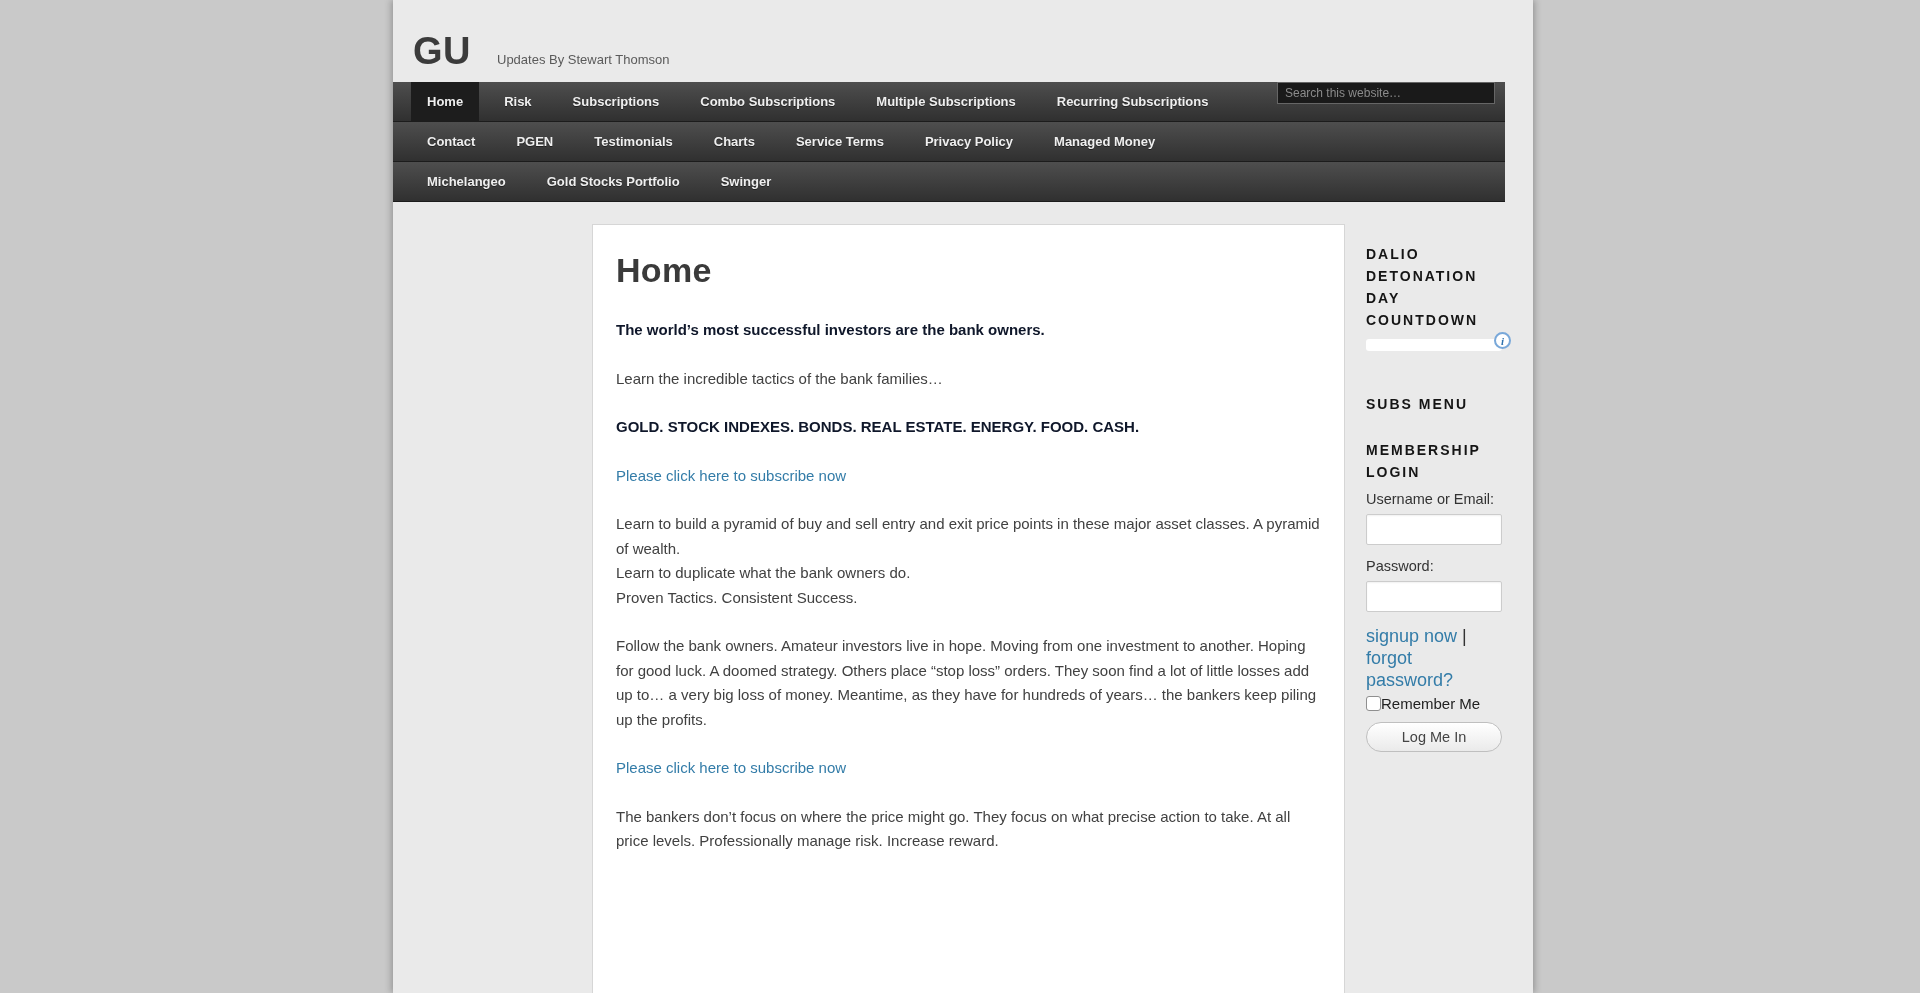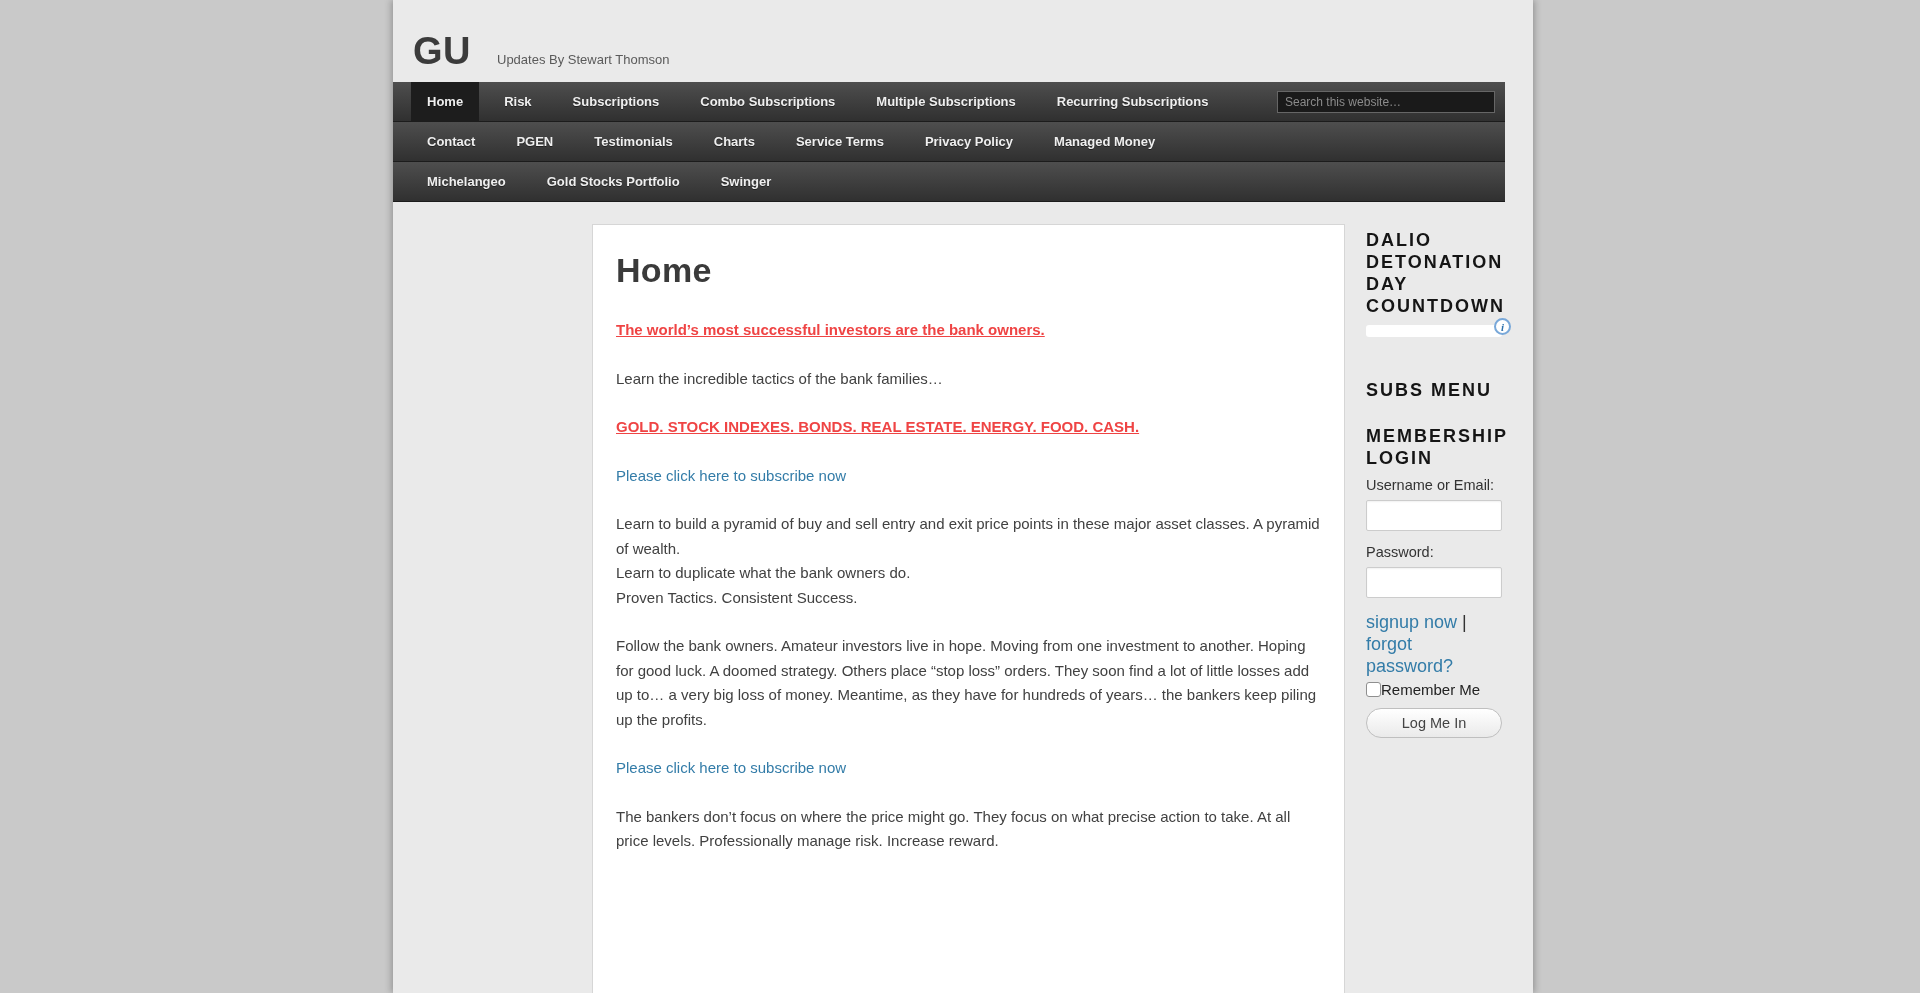--- a/index.html
+++ b/index.html
@@ -25,42 +25,42 @@
     height:40px; display:flex; align-items:stretch; padding-left:18px;
     background:linear-gradient(#4e4e4e,#303030);
     border-bottom:1px solid #1c1c1c; position:relative;
   }
   .nav-item {
     display:flex; align-items:center; padding:0 16px; margin-right:9px;
     color:#efefef; font-size:13px; font-weight:bold; text-decoration:none;
     cursor:pointer; text-shadow:0 1px 0 rgba(0,0,0,.45); white-space:nowrap;
   }
   .nav-item.active { background:#1d1d1d; }
-  .search-wrap { position:absolute; right:10px; top:0; height:100%; display:flex; align-items:center;border-radius:13px; }
+  .search-wrap { position:absolute; right:10px; top:0; height:100%; display:flex; align-items:flex-start;border-radius:13px; }
   .search-input {
     width:218px; height:22px; background:#1a1a1a; border:1px solid #666;
     color:#bbb; font-size:12px; padding:0 7px; font-family:inherit;
   }
   .search-input::placeholder { color:#8b8b8b; }
   
   .main-area { display:flex; margin:22px 0 0 199px; gap:21px; align-items:flex-start; }
   .content-card {
     width:753px; background:#fff; border:1px solid #d6d6d6;
     padding:26px 24px 40px 23px; min-height:980px;
   }
   .page-title { font-size:34px; font-weight:bold; color:#3a3a3a; margin:0 0 28px; letter-spacing:.3px; }
   .content-card p { font-size:15px; line-height:24.5px; color:#414141; margin:0 0 24px; }
-  .content-card p.bold { font-weight:bold; color:#ef4444;text-decoration:underline; }
+  .content-card p.bold { font-weight:bold; color:#0f172a; }
   .content-card a.link { color:#337ca8; text-decoration:none; cursor:pointer; }
   .line { display:block; }
   
   .sidebar { width:136px; padding-top:5px; font-size:15px; }
   .widget h4 {
-    font-size:18px; font-weight:bold; color:#151515; letter-spacing:2px;
-    line-height:22px; margin:0 0 8px; text-transform:uppercase;
+    font-size:14px; font-weight:bold; color:#151515; letter-spacing:2px;
+    line-height:22px; margin:14px 0 8px; text-transform:uppercase;
   }
   .widget { margin-bottom:42px; }
   .widget.subs { margin-bottom:24px; }
   .widget.login { margin-bottom:14px; }
   .countdown-bar { height:12px; background:#fff; border-radius:3px; position:relative; margin-top:3px; }
   .info-icon {
     position:absolute; right:-9px; top:-7px; width:17px; height:17px; border-radius:50%;
     background:#fff; border:2px solid #79a8d9; color:#2f72ae;
     font:italic bold 11px "Liberation Serif", serif;
     display:flex; align-items:center; justify-content:center; cursor:pointer;

